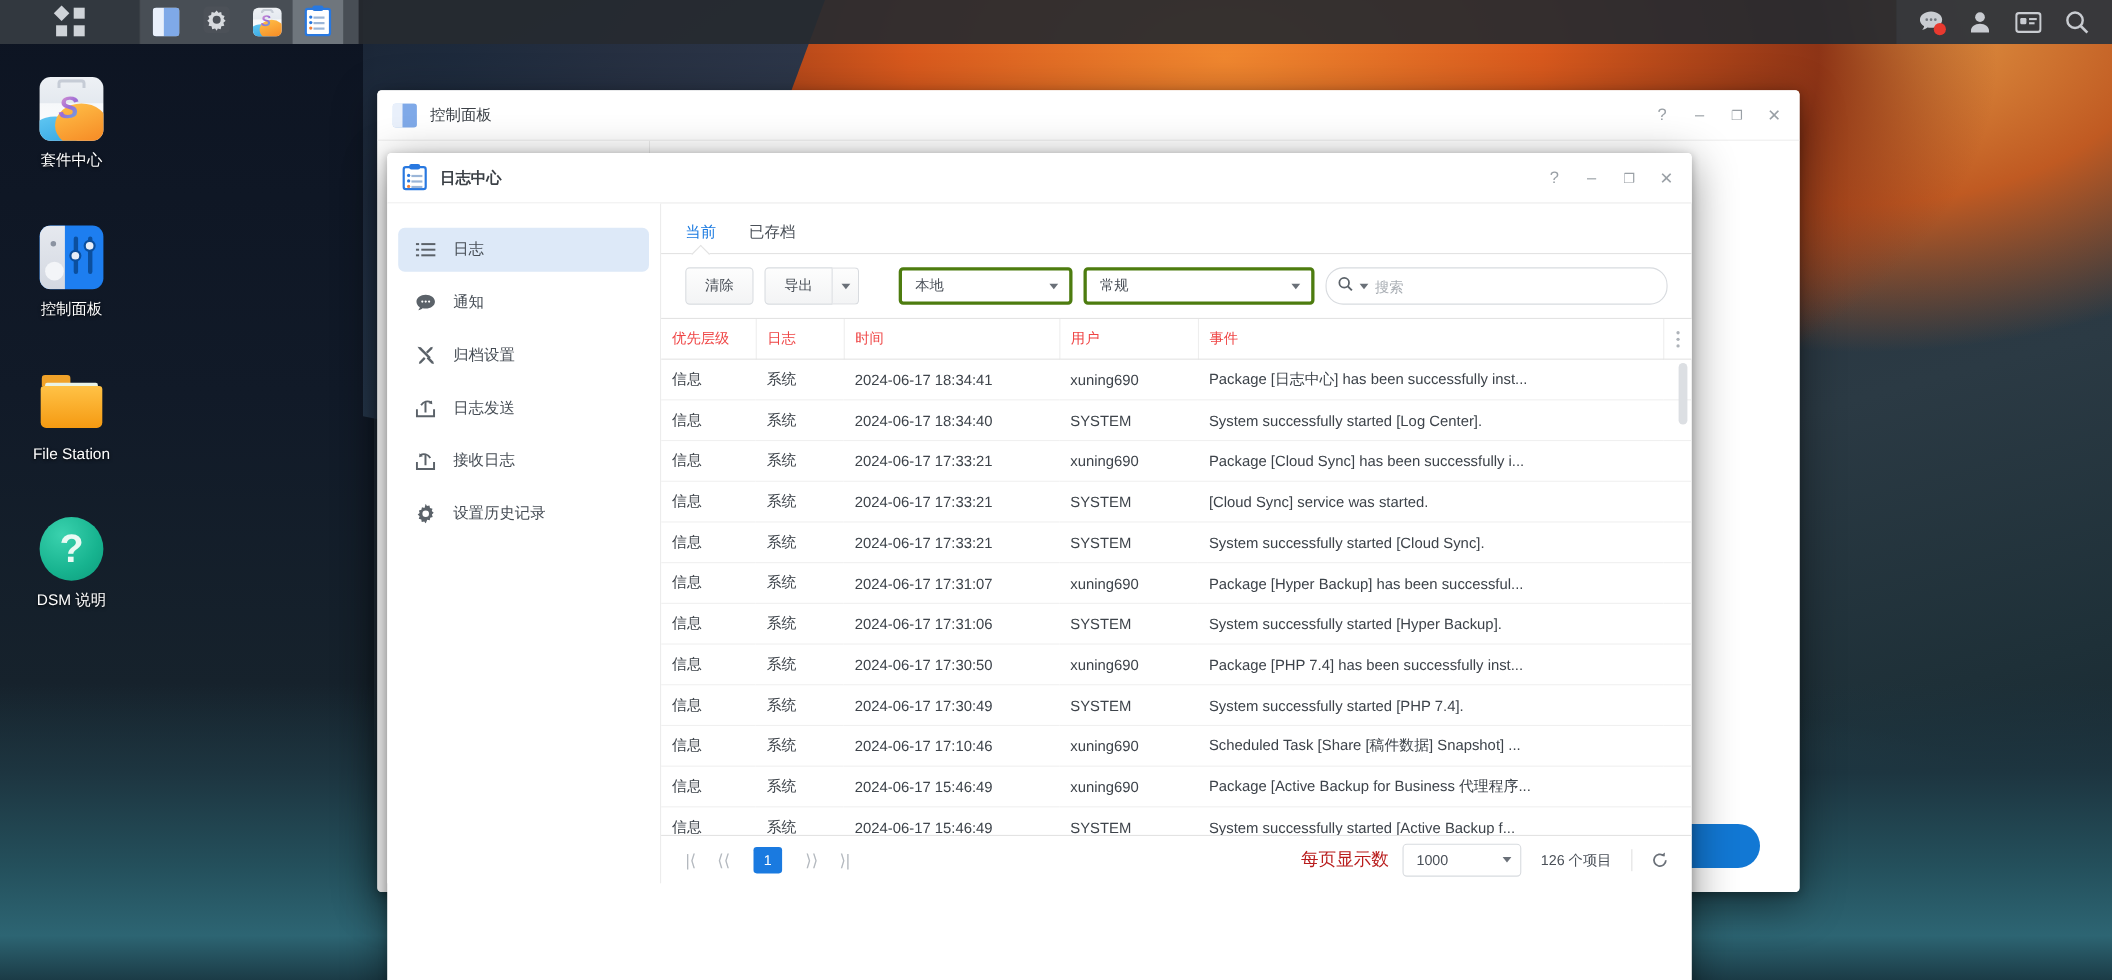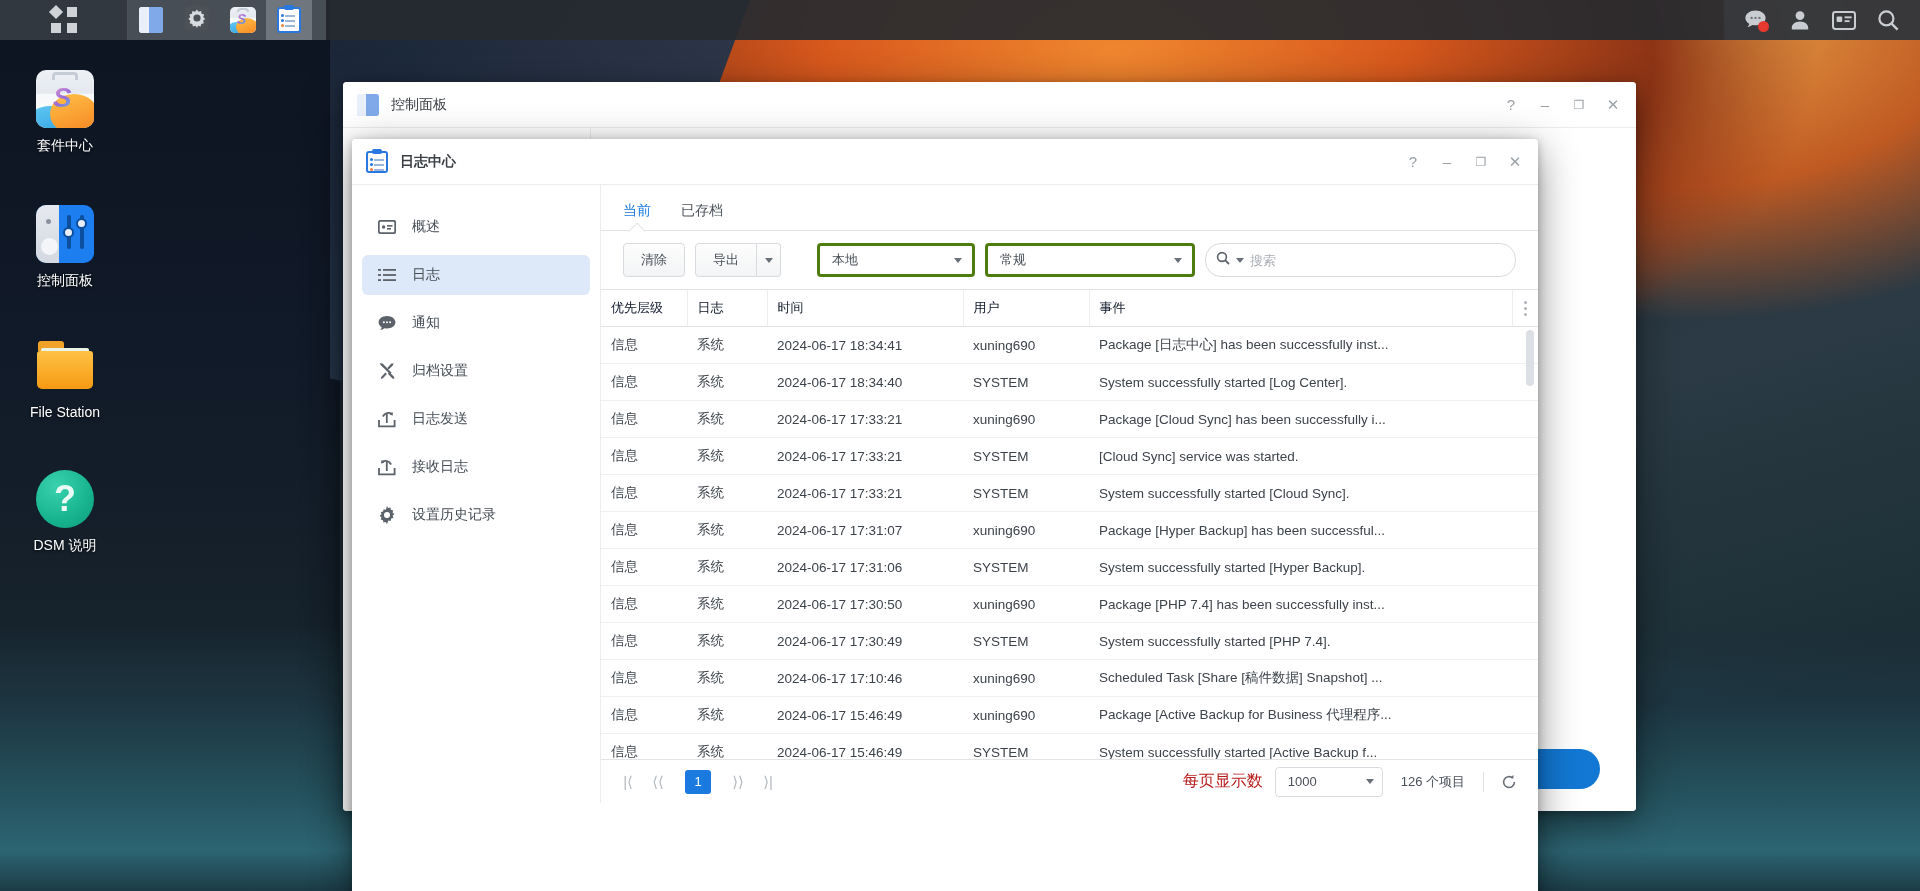--- a/index.html
+++ b/index.html
@@ -230,21 +230,21 @@
   .search-box input {
     border:none; outline:none; flex:1; font-size:13px; color:#4a5058; min-width:0;
     font-family: "Liberation Sans", sans-serif;
   }
   .search-box input::placeholder { color:#a9aeb4; }
 
   
   .table-wrap { flex:1; border-top: 1px solid #e3e3e3; position:relative; overflow:hidden; }
   table.logs { width: 100%; border-collapse: collapse; table-layout: fixed; }
   table.logs th {
-    font-size: 13px; font-weight: 400; color:#0f172a; text-align:left;
+    font-size: 13px; font-weight: 400; color:#ef4444; text-align:left;
     padding: 9px 10px; border-bottom: 1px solid #e3e3e3; background:#fff;
     border-right: 1px solid #eeeeee;
   }
   table.logs th:last-child { border-right:none; }
   table.logs td {
     font-size: 13.5px; color:#3d434a; padding: 9px 10px;
     border-bottom: 1px solid #f0f0f0;
     white-space: nowrap; overflow: hidden; text-overflow: ellipsis;
   }
   .col-prio { width: 86px; } .col-log { width: 80px; }
@@ -370,31 +370,20 @@
     <div class="t-spacer"></div>
     <div class="win-btn">?</div>
     <div class="win-btn">–</div>
     <div class="win-btn" style="font-size:12px;">❐</div>
     <div class="win-btn">✕</div>
   </div>
 
   <div class="lc-body">
 
     <div id="lc-sidebar">
-      <div class="side-item">
-        <span class="si-ic">
-          <svg width="18" height="14" viewBox="0 0 18 14">
-              <rect x="0.8" y="0.8" width="16.4" height="12.4" rx="1.6" fill="none" stroke="#5b6269" stroke-width="1.8"></rect>
-              <circle cx="5.6" cy="7" r="1.7" fill="#5b6269"></circle>
-              <rect x="9" y="5" width="5.5" height="1.6" fill="#5b6269"></rect>
-              <rect x="9" y="8" width="4" height="1.6" fill="#5b6269"></rect>
-            </svg>
-        </span>
-        <span>概述</span>
-      </div>
 
       <div class="side-item active">
         <span class="si-ic">
           <svg width="18" height="14" viewBox="0 0 18 14">
               <rect x="0" y="1" width="3" height="1.8" fill="#5b6269"></rect>
               <rect x="5" y="1" width="13" height="1.8" fill="#5b6269"></rect>
               <rect x="0" y="6.1" width="3" height="1.8" fill="#5b6269"></rect>
               <rect x="5" y="6.1" width="13" height="1.8" fill="#5b6269"></rect>
               <rect x="0" y="11.2" width="3" height="1.8" fill="#5b6269"></rect>
               <rect x="5" y="11.2" width="13" height="1.8" fill="#5b6269"></rect>

